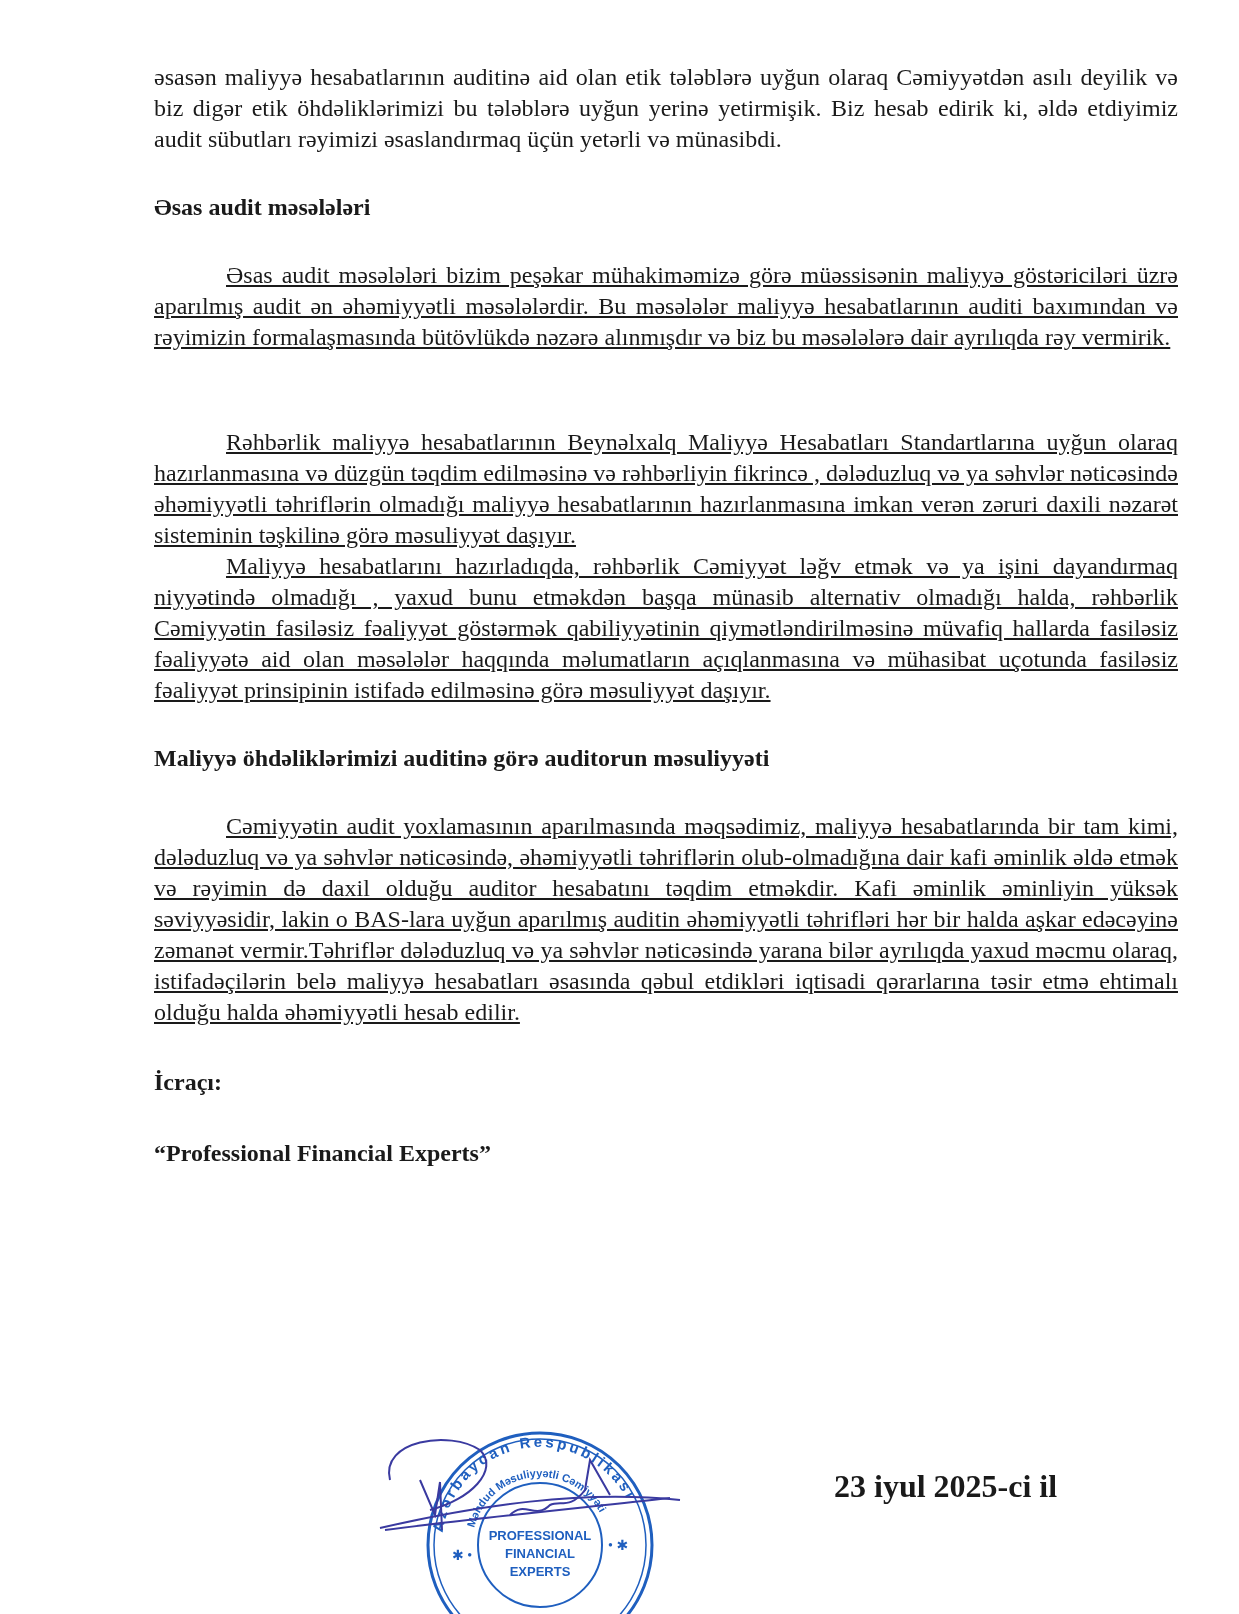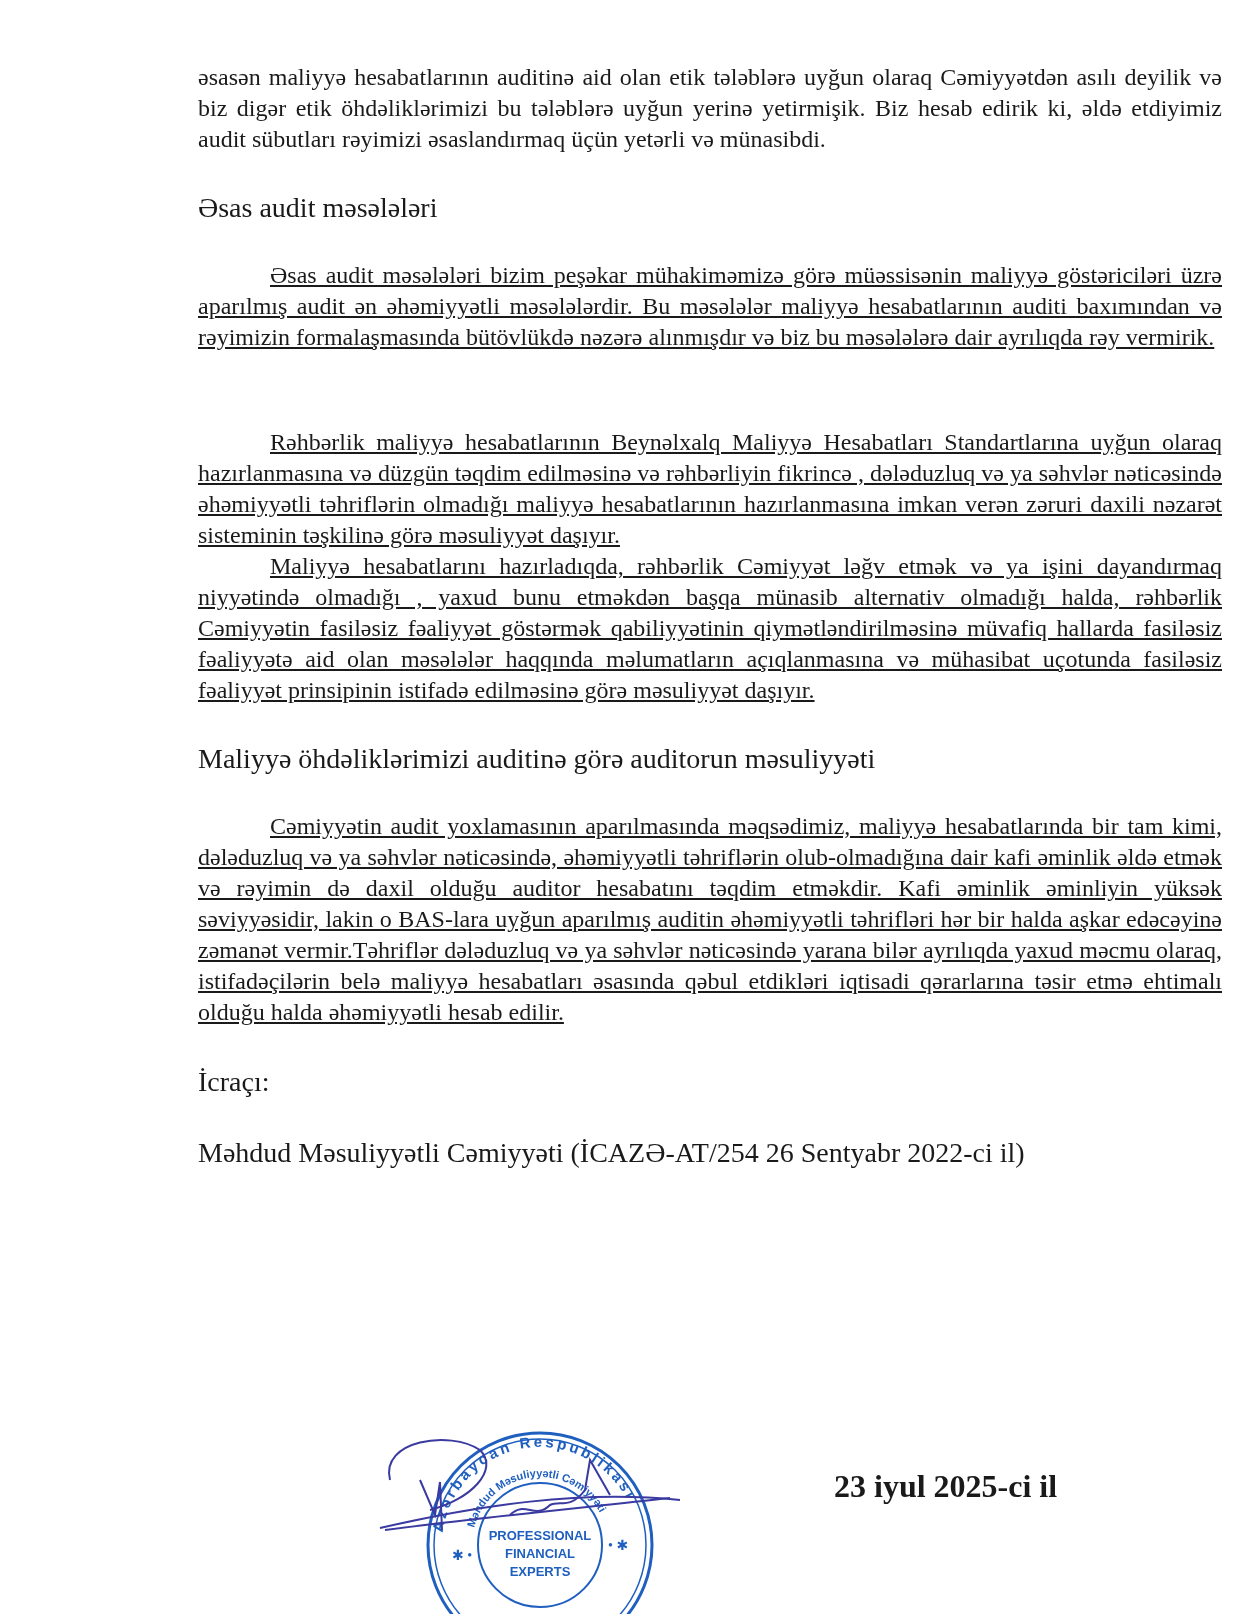--- a/index.html
+++ b/index.html
@@ -1,21 +1,21 @@
 <!DOCTYPE html>
 <html><head>
 <meta charset="utf-8">
 <style>
   html, body { margin: 0; padding: 0; background: #ffffff; }
   body { width: 1239px; height: 1614px; position: relative; overflow: hidden;
          font-family: "Liberation Serif", "DejaVu Serif", serif; color: #1a1a1a; }
-  .page { position: absolute; left: 154px; top: 62px; width: 1024px; margin-left: 44px; }
+  .page { position: absolute; left: 154px; top: 62px; width: 1024px; }
   .p { font-size: 24px; line-height: 31px; margin: 0; text-align: justify; }
   .p.indent { text-indent: 72px; text-decoration: underline; }
-  .h { font-size: 28px; line-height: 31px; font-weight: normal; margin: 0; }
+  .h { font-size: 24px; line-height: 31px; font-weight: bold; margin: 0; }
   .gap-l { height: 37px; }
   .sig-block .h { line-height: 34px; }
   .date { position: absolute; left: 834px; top: 1468px; font-size: 32px; font-weight: bold; }
   .stamp { position: absolute; left: 360px; top: 1420px; width: 360px; height: 194px; }
 </style>
 </head>
 <body>
 
 <div class="page">
   <p class="p">əsasən maliyyə hesabatlarının auditinə aid olan etik tələblərə uyğun olaraq Cəmiyyətdən asılı deyilik və biz digər etik öhdəliklərimizi bu tələblərə uyğun yerinə yetirmişik. Biz hesab edirik ki, əldə etdiyimiz audit sübutları rəyimizi əsaslandırmaq üçün yetərli və münasibdi.</p>
@@ -32,21 +32,21 @@
   <div class="gap-l"></div>
 
   <p class="h">Maliyyə öhdəliklərimizi auditinə görə auditorun məsuliyyəti</p>
   <div class="gap-l"></div>
   <p class="p indent">Cəmiyyətin audit yoxlamasının aparılmasında məqsədimiz, maliyyə hesabatlarında bir tam kimi, dələduzluq və ya səhvlər nəticəsində, əhəmiyyətli təhriflərin olub-olmadığına dair kafi əminlik əldə etmək və rəyimin də daxil olduğu auditor hesabatını təqdim etməkdir. Kafi əminlik əminliyin yüksək səviyyəsidir, lakin o BAS-lara uyğun aparılmış auditin əhəmiyyətli təhrifləri hər bir halda aşkar edəcəyinə zəmanət vermir.Təhriflər dələduzluq və ya səhvlər nəticəsində yarana bilər ayrılıqda yaxud məcmu olaraq, istifadəçilərin belə maliyyə hesabatları əsasında qəbul etdikləri iqtisadi qərarlarına təsir etmə ehtimalı olduğu halda əhəmiyyətli hesab edilir.</p>
   <div class="gap-l"></div>
 
   <div class="sig-block">
     <p class="h">İcraçı:</p>
     <div class="gap-l"></div>
-    <p class="h">Məhdud Məsuliyyətli Cəmiyyəti (İCAZƏ-AT/254 26 Sentyabr 2022-ci il)</p>
+    <p class="h">“Professional Financial Experts”</p>
   </div>
 </div>
 
 <div class="stamp">
   <svg width="360" height="194" viewBox="0 0 360 194">
     <defs>
       <path id="outerArc" d="M 82 125 A 98 98 0 1 1 278 125"></path>
       <path id="innerArc" d="M 112 125 A 68 68 0 1 1 248 125"></path>
     </defs>
     <g fill="none" stroke="#1f5fbf">

